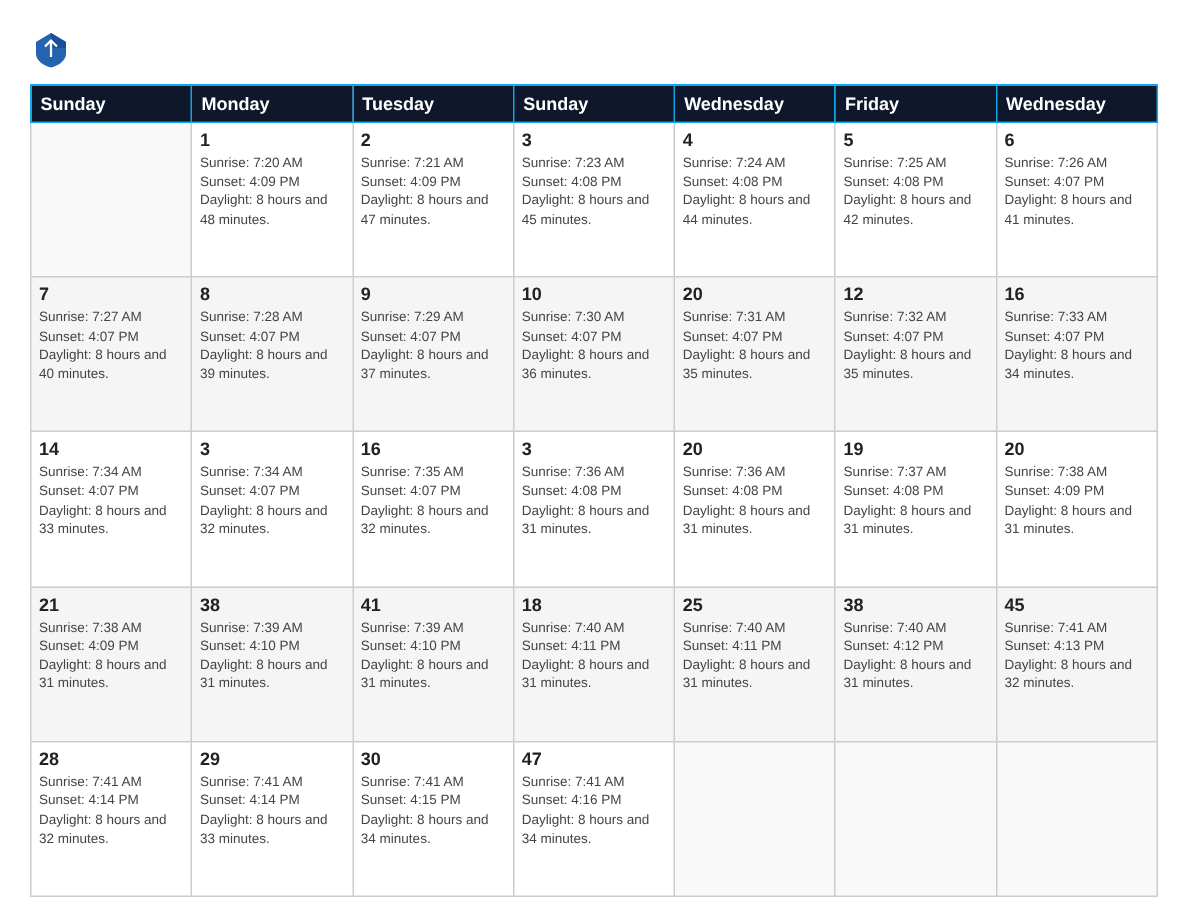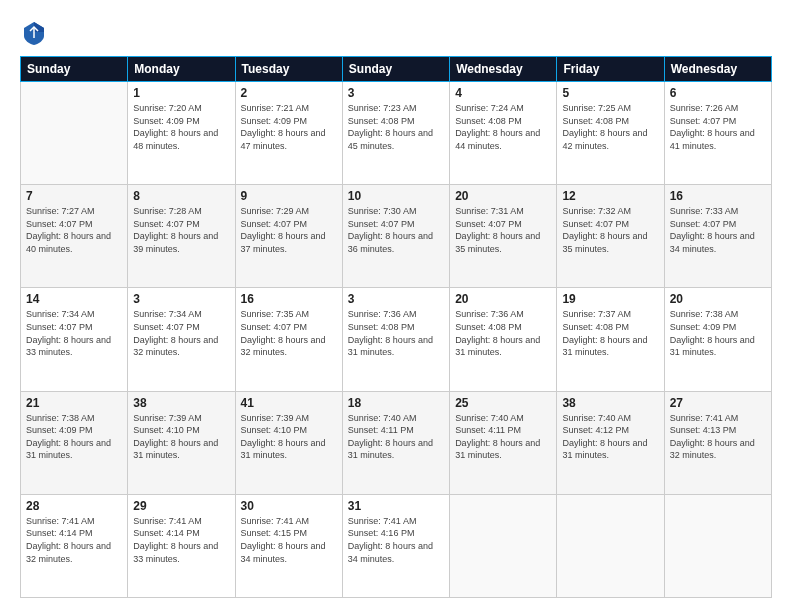--- a/index.html
+++ b/index.html
@@ -237,39 +237,39 @@
           </td>
           <td>
             <span class="day-number">25</span>
             <div class="day-info">Sunrise: 7:40 AM<br>Sunset: 4:11 PM<br>Daylight: 8 hours and 31 minutes.</div>
           </td>
           <td>
             <span class="day-number">38</span>
             <div class="day-info">Sunrise: 7:40 AM<br>Sunset: 4:12 PM<br>Daylight: 8 hours and 31 minutes.</div>
           </td>
           <td>
-            <span class="day-number">27</span>
+            <span class="day-number">45</span>
             <div class="day-info">Sunrise: 7:41 AM<br>Sunset: 4:13 PM<br>Daylight: 8 hours and 32 minutes.</div>
           </td>
         </tr>
         <tr>
           <td>
             <span class="day-number">28</span>
             <div class="day-info">Sunrise: 7:41 AM<br>Sunset: 4:14 PM<br>Daylight: 8 hours and 32 minutes.</div>
           </td>
           <td>
             <span class="day-number">29</span>
             <div class="day-info">Sunrise: 7:41 AM<br>Sunset: 4:14 PM<br>Daylight: 8 hours and 33 minutes.</div>
           </td>
           <td>
             <span class="day-number">30</span>
             <div class="day-info">Sunrise: 7:41 AM<br>Sunset: 4:15 PM<br>Daylight: 8 hours and 34 minutes.</div>
           </td>
           <td>
-            <span class="day-number">31</span>
+            <span class="day-number">47</span>
             <div class="day-info">Sunrise: 7:41 AM<br>Sunset: 4:16 PM<br>Daylight: 8 hours and 34 minutes.</div>
           </td>
           <td class="empty"></td>
           <td class="empty"></td>
           <td class="empty"></td>
         </tr>
       </tbody>
   </table>
 </div>
 

